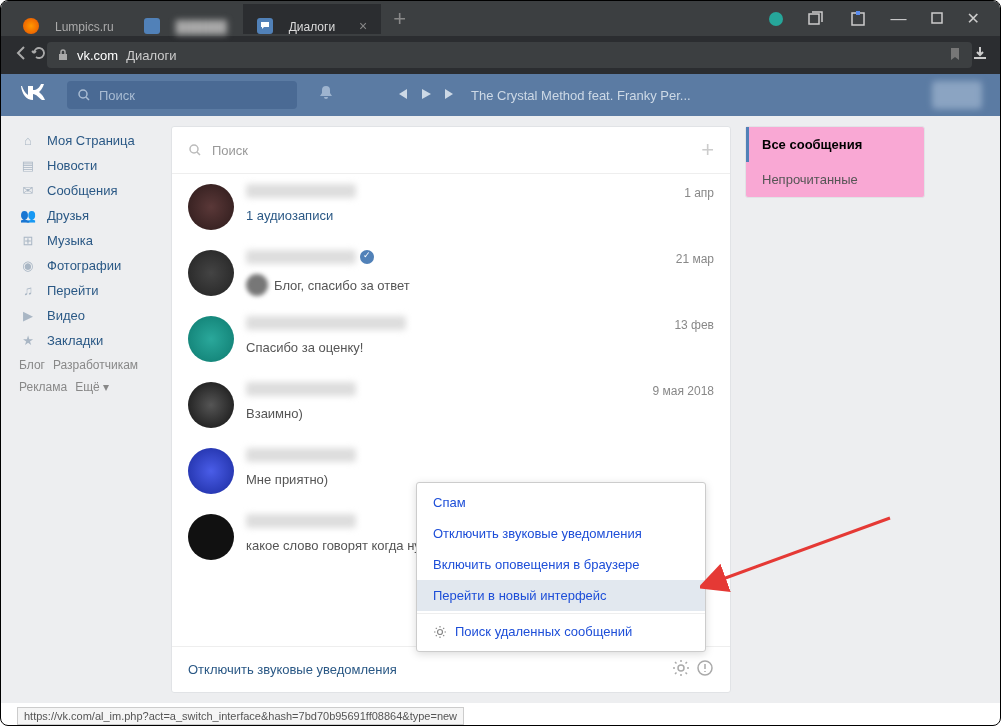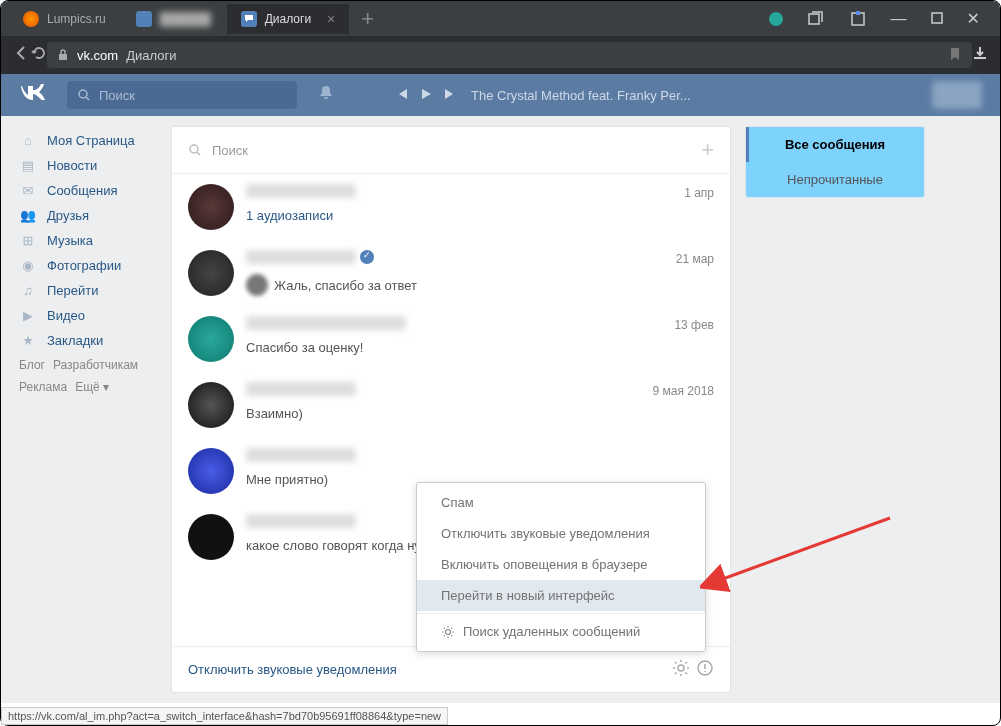--- a/index.html
+++ b/index.html
@@ -1,20 +1,20 @@
 <!DOCTYPE html>
 <html><head>
 <meta charset="utf-8">
 <style>
 * { margin: 0; padding: 0; box-sizing: border-box; font-family: -apple-system, BlinkMacSystemFont, Arial, sans-serif; }
 body { background: #fff; width: 1001px; height: 726px; overflow: hidden; border: 1px solid #000; border-radius: 8px; }
 
 
 .browser-tabs { background: #3c3f41; height: 35px; display: flex; align-items: center; padding-left: 8px; }
-.tab { display: flex; align-items: center; height: 30px; padding: 0 14px; color: #aaa; font-size: 12px; gap: 8px; position: relative; margin-right: 2px; }
+.tab { display: flex; align-items: flex-end; height: 30px; padding: 0 14px; color: #aaa; font-size: 12px; gap: 16px; position: relative; margin-right: 2px; }
 .tab.active { background: #2b2d30; color: #ddd; }
 .tab-favicon { width: 16px; height: 16px; border-radius: 3px; }
 .fav-orange { background: radial-gradient(circle, #ff9800, #e65100); border-radius: 50%; }
 .fav-vk { background: #5181b8; }
 .tab-close { color: #888; font-size: 14px; margin-left: 8px; }
 .newtab { color: #888; font-size: 22px; padding: 0 10px; cursor: pointer; }
 .window-controls { margin-left: auto; display: flex; align-items: center; gap: 24px; padding-right: 20px; }
 .win-btn { color: #ccc; font-size: 16px; }
 .dot-teal { width: 14px; height: 14px; background: #26a69a; border-radius: 50%; }
 .ctl-ico { width: 18px; height: 18px; display: flex; align-items: center; justify-content: center; }
@@ -63,34 +63,34 @@
 .reply-av { width: 22px; height: 22px; border-radius: 50%; background: #777; filter: blur(2px); }
 .dlg-date { position: absolute; right: 16px; top: 12px; font-size: 12px; color: #888; }
 .dlg-link-msg { color: #2a5885; }
 
 .dlg-footer { padding: 12px 16px; border-top: 1px solid #eee; display: flex; align-items: center; font-size: 13px; }
 .dlg-footer a { color: #2a5885; text-decoration: none; }
 .dlg-footer-icons { margin-left: auto; display: flex; gap: 6px; color: #aaa; }
 
 
 .ctx-menu { position: absolute; background: #fff; border: 1px solid #ccc; border-radius: 3px; box-shadow: 0 2px 8px rgba(0,0,0,0.15); right: 24px; bottom: 40px; width: 290px; font-size: 13px; padding: 4px 0; z-index: 100; }
-.ctx-item { padding: 8px 24px; color: #737373; cursor: pointer; display: flex; align-items: center; gap: 8px; }
+.ctx-item { padding: 8px 16px; color: #1d4ed8; cursor: pointer; display: flex; align-items: center; gap: 8px; }
 .ctx-item.hover { background: #e2e8ef; }
 .ctx-divider { height: 1px; background: #eee; margin: 2px 0; }
 
 
-.filters { background: #7dd3fc; border: 1px solid #e1e3e6; border-radius: 3px; width: 180px; align-self: flex-start; font-size: 13px; text-align: center; }
+.filters { background: #f9a8d4; border: 1px solid #e1e3e6; border-radius: 3px; width: 180px; align-self: flex-start; font-size: 13px; }
 .filter-item { padding: 10px 16px; color: #555; cursor: pointer; }
 .filter-item.active { border-left: 3px solid #5181b8; font-weight: 600; padding-left: 13px; color: #000; }
 
 
 .arrow { position: absolute; z-index: 200; pointer-events: none; }
 
 
-.status-bar { position: absolute; bottom: 1px; left: 1px; background: #f5f5f5; border: 1px solid #ccc; padding: 2px 6px; font-size: 11px; color: #555; }
+.status-bar { position: absolute; bottom: 1px; left: 17px; background: #f5f5f5; border: 1px solid #ccc; padding: 2px 6px; font-size: 11px; color: #555; }
 </style>
 </head>
 <body>
 
 <div class="browser-tabs">
   <div class="tab">
     <div class="tab-favicon fav-orange"></div>
     <span>Lumpics.ru</span>
   </div>
   <div class="tab">
@@ -240,21 +240,21 @@
       <div class="dlg-list">
         <div class="dlg-item">
             <div class="dlg-avatar av1"></div>
             <div class="dlg-body"><span class="dlg-name"></span><div class="dlg-msg dlg-link-msg">1 аудиозаписи</div></div>
             <div class="dlg-date">1 апр</div>
           </div>
         <div class="dlg-item">
             <div class="dlg-avatar av2"></div>
             <div class="dlg-body"><span class="dlg-name"></span><span class="verified"></span><div class="dlg-msg">
                 <div class="reply-av"></div>
-                <span>Жаль, спасибо за ответ</span>
+                <span>Блог, спасибо за ответ</span>
               </div></div>
             <div class="dlg-date">21 мар</div>
           </div>
         <div class="dlg-item">
             <div class="dlg-avatar av3"></div>
             <div class="dlg-body"><span class="dlg-name" style="width:160px"></span><div class="dlg-msg">Спасибо за оценку!</div></div>
             <div class="dlg-date">13 фев</div>
           </div>
         <div class="dlg-item">
             <div class="dlg-avatar av4"></div>

